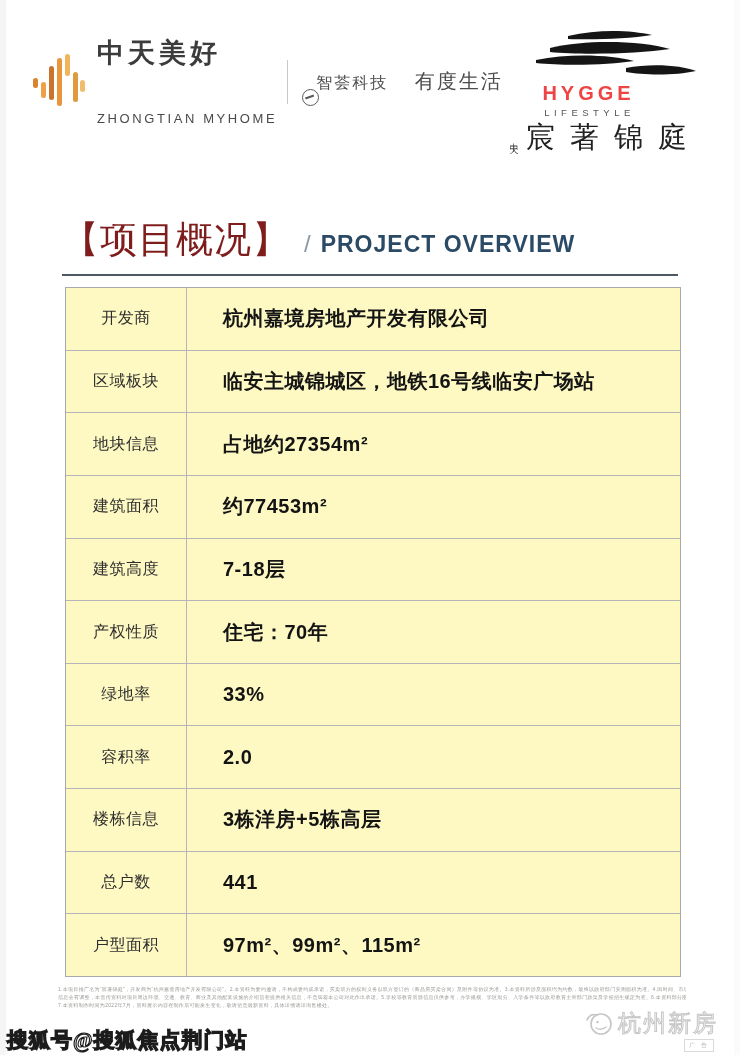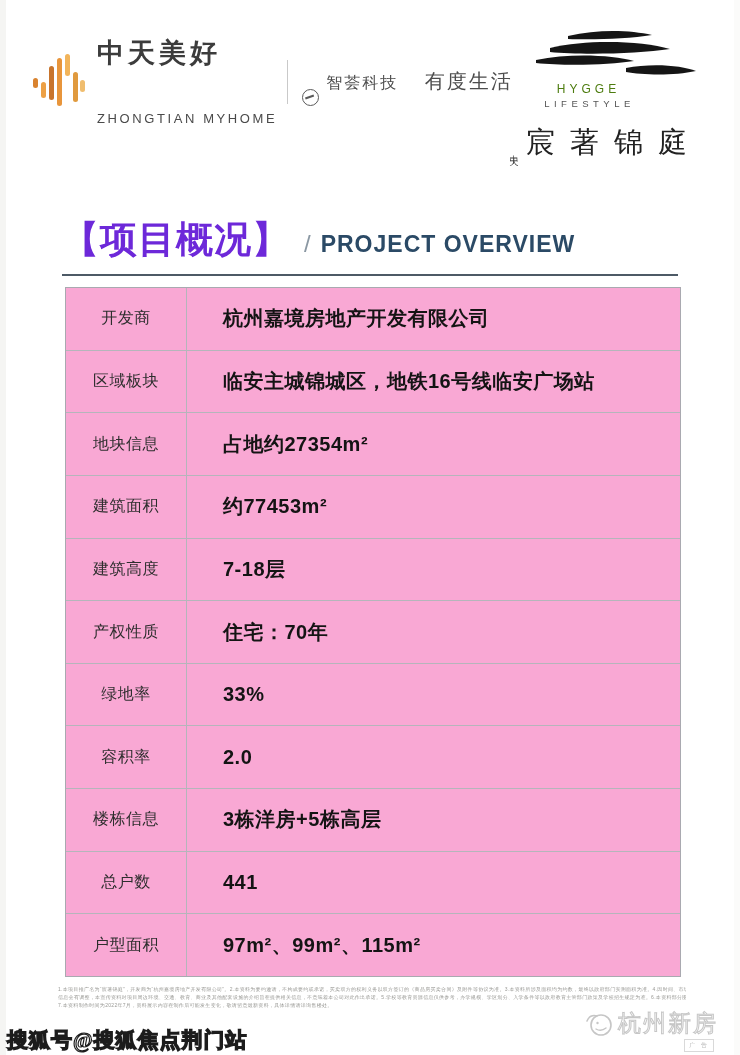--- a/index.html
+++ b/index.html
@@ -14,45 +14,45 @@
 
   
   .brand-left{position:absolute;left:33px;top:38px;display:flex;align-items:center;}
   .zt-bars{width:52px;height:56px;position:relative;margin-right:12px;}
   .zt-bars i{position:absolute;width:5px;border-radius:3px;display:block;}
   .zt-name{display:flex;flex-direction:column;gap:40px;}
   .zt-name .cn{font-size:27px;font-weight:700;color:#3c3c3c;letter-spacing:4px;line-height:30px;}
   .zt-name .en{font-size:13px;color:#4a4a4a;letter-spacing:2.6px;margin-top:3px;}
   .brand-divider{width:1px;height:44px;background:#c9c9c9;margin:0 14px 0 10px;}
   .slogan{position:relative;padding-left:4px;}
-  .slogan .l1{font-size:16px;color:#4c4c4c;letter-spacing:2px;line-height:20px;margin-left:20px;}
+  .slogan .l1{font-size:16px;color:#4c4c4c;letter-spacing:2px;line-height:20px;margin-left:10px;}
   .slogan .l2{font-size:20px;color:#4c4c4c;letter-spacing:2px;line-height:20px;margin-left:22px;margin-top:8px;font-family:Liberation Serif, serif;}
   .slogan .ring{position:absolute;left:0;top:18px;width:15px;height:15px;border:1.5px solid #5a5a5a;border-radius:50%;}
   .slogan .ring::after{content:"";position:absolute;left:2px;top:6px;width:9px;height:1.5px;background:#5a5a5a;transform:rotate(-20deg);}
 
   .brand-right{position:absolute;right:18px;top:28px;width:215px;text-align:center;}
   .hygge-swoosh{display:block;margin:0 auto;}
-  .hygge-word{font-size:12px;font-weight:400;color:#4d7c0f;letter-spacing:4px;margin-top:2px;margin-right:52px;}
+  .hygge-word{font-size:20px;font-weight:700;color:#ef4444;letter-spacing:4px;margin-top:2px;margin-right:52px;}
   .lifestyle-word{font-size:9.5px;color:#555;letter-spacing:4.5px;margin-top:2px;margin-right:50px;}
-  .proj-row{display:flex;align-items:flex-end;justify-content:flex-start;margin-top:14px;}
+  .proj-row{display:flex;align-items:center;justify-content:flex-start;}
   .proj-prefix{writing-mode:vertical-rl;font-size:9px;color:#3a3a3a;letter-spacing:2px;margin-right:6px;height:26px;}
   .proj-name{font-size:29px;font-weight:300;color:#222;letter-spacing:15px;white-space:nowrap;}
 
   
   .section-header{position:absolute;left:62px;top:215px;width:618px;}
   .sh-line{display:flex;align-items:baseline;}
-  .sh-cn{font-size:37px;font-weight:700;color:#6d28d9;letter-spacing:1px;}
+  .sh-cn{font-size:37px;font-weight:400;color:#7f1d1d;letter-spacing:1px;}
   .sh-slash{font-size:24px;color:#8b98a3;margin:0 10px 0 14px;}
   .sh-en{font-size:23px;font-weight:600;color:#2b4a66;letter-spacing:1px;}
   .sh-underline{height:2px;background:#4d5a66;margin-top:9px;width:616px;}
 
   
   .ov-table{
     position:absolute;left:65px;top:287px;width:616px;height:690px;
-    border:1px solid #a9a9b0;box-sizing:border-box;background:#f9a8d4;
+    border:1px solid #a9a9b0;box-sizing:border-box;background:#fef9c3;
     display:flex;flex-direction:column;
   }
   .ov-row{flex:1;display:flex;border-bottom:1px solid #b5b5bb;}
   .ov-row:last-child{border-bottom:none;}
   .ov-label{
     width:120px;display:flex;align-items:center;justify-content:center;
     font-size:16px;color:#2e2e2e;letter-spacing:0.5px;
   }
   .ov-value{
     flex:1;border-left:1px solid #b5b5bb;display:flex;align-items:center;
@@ -60,21 +60,21 @@
   }
 
   
   .disclaimer{position:absolute;left:58px;top:985px;width:628px;color:#9a9a96;}
   .disclaimer .dl{font-size:5px;line-height:8px;letter-spacing:0.3px;white-space:nowrap;overflow:hidden;}
   .wm-left{
     position:absolute;left:7px;top:1026px;
     font-size:21px;font-weight:800;letter-spacing:1px;
     color:#ffffff;font-family:Liberation Serif, serif;-webkit-text-stroke:1.2px #1c1c1c;
   }
-  .wm-right{position:absolute;right:22px;top:1008px;display:flex;align-items:flex-end;}
+  .wm-right{position:absolute;right:22px;top:1008px;display:flex;align-items:flex-start;}
   .wm-right .txt{
     font-size:23px;letter-spacing:2px;color:transparent;
     -webkit-text-stroke:1px #c6c6c6;margin-left:4px;
   }
   .ad-badge{
     position:absolute;right:26px;top:1039px;
     border:1px solid #d9d9d9;color:#b9b9b9;font-size:6px;
     padding:1px 4px;letter-spacing:2px;background:#fff;
   }
 </style>

